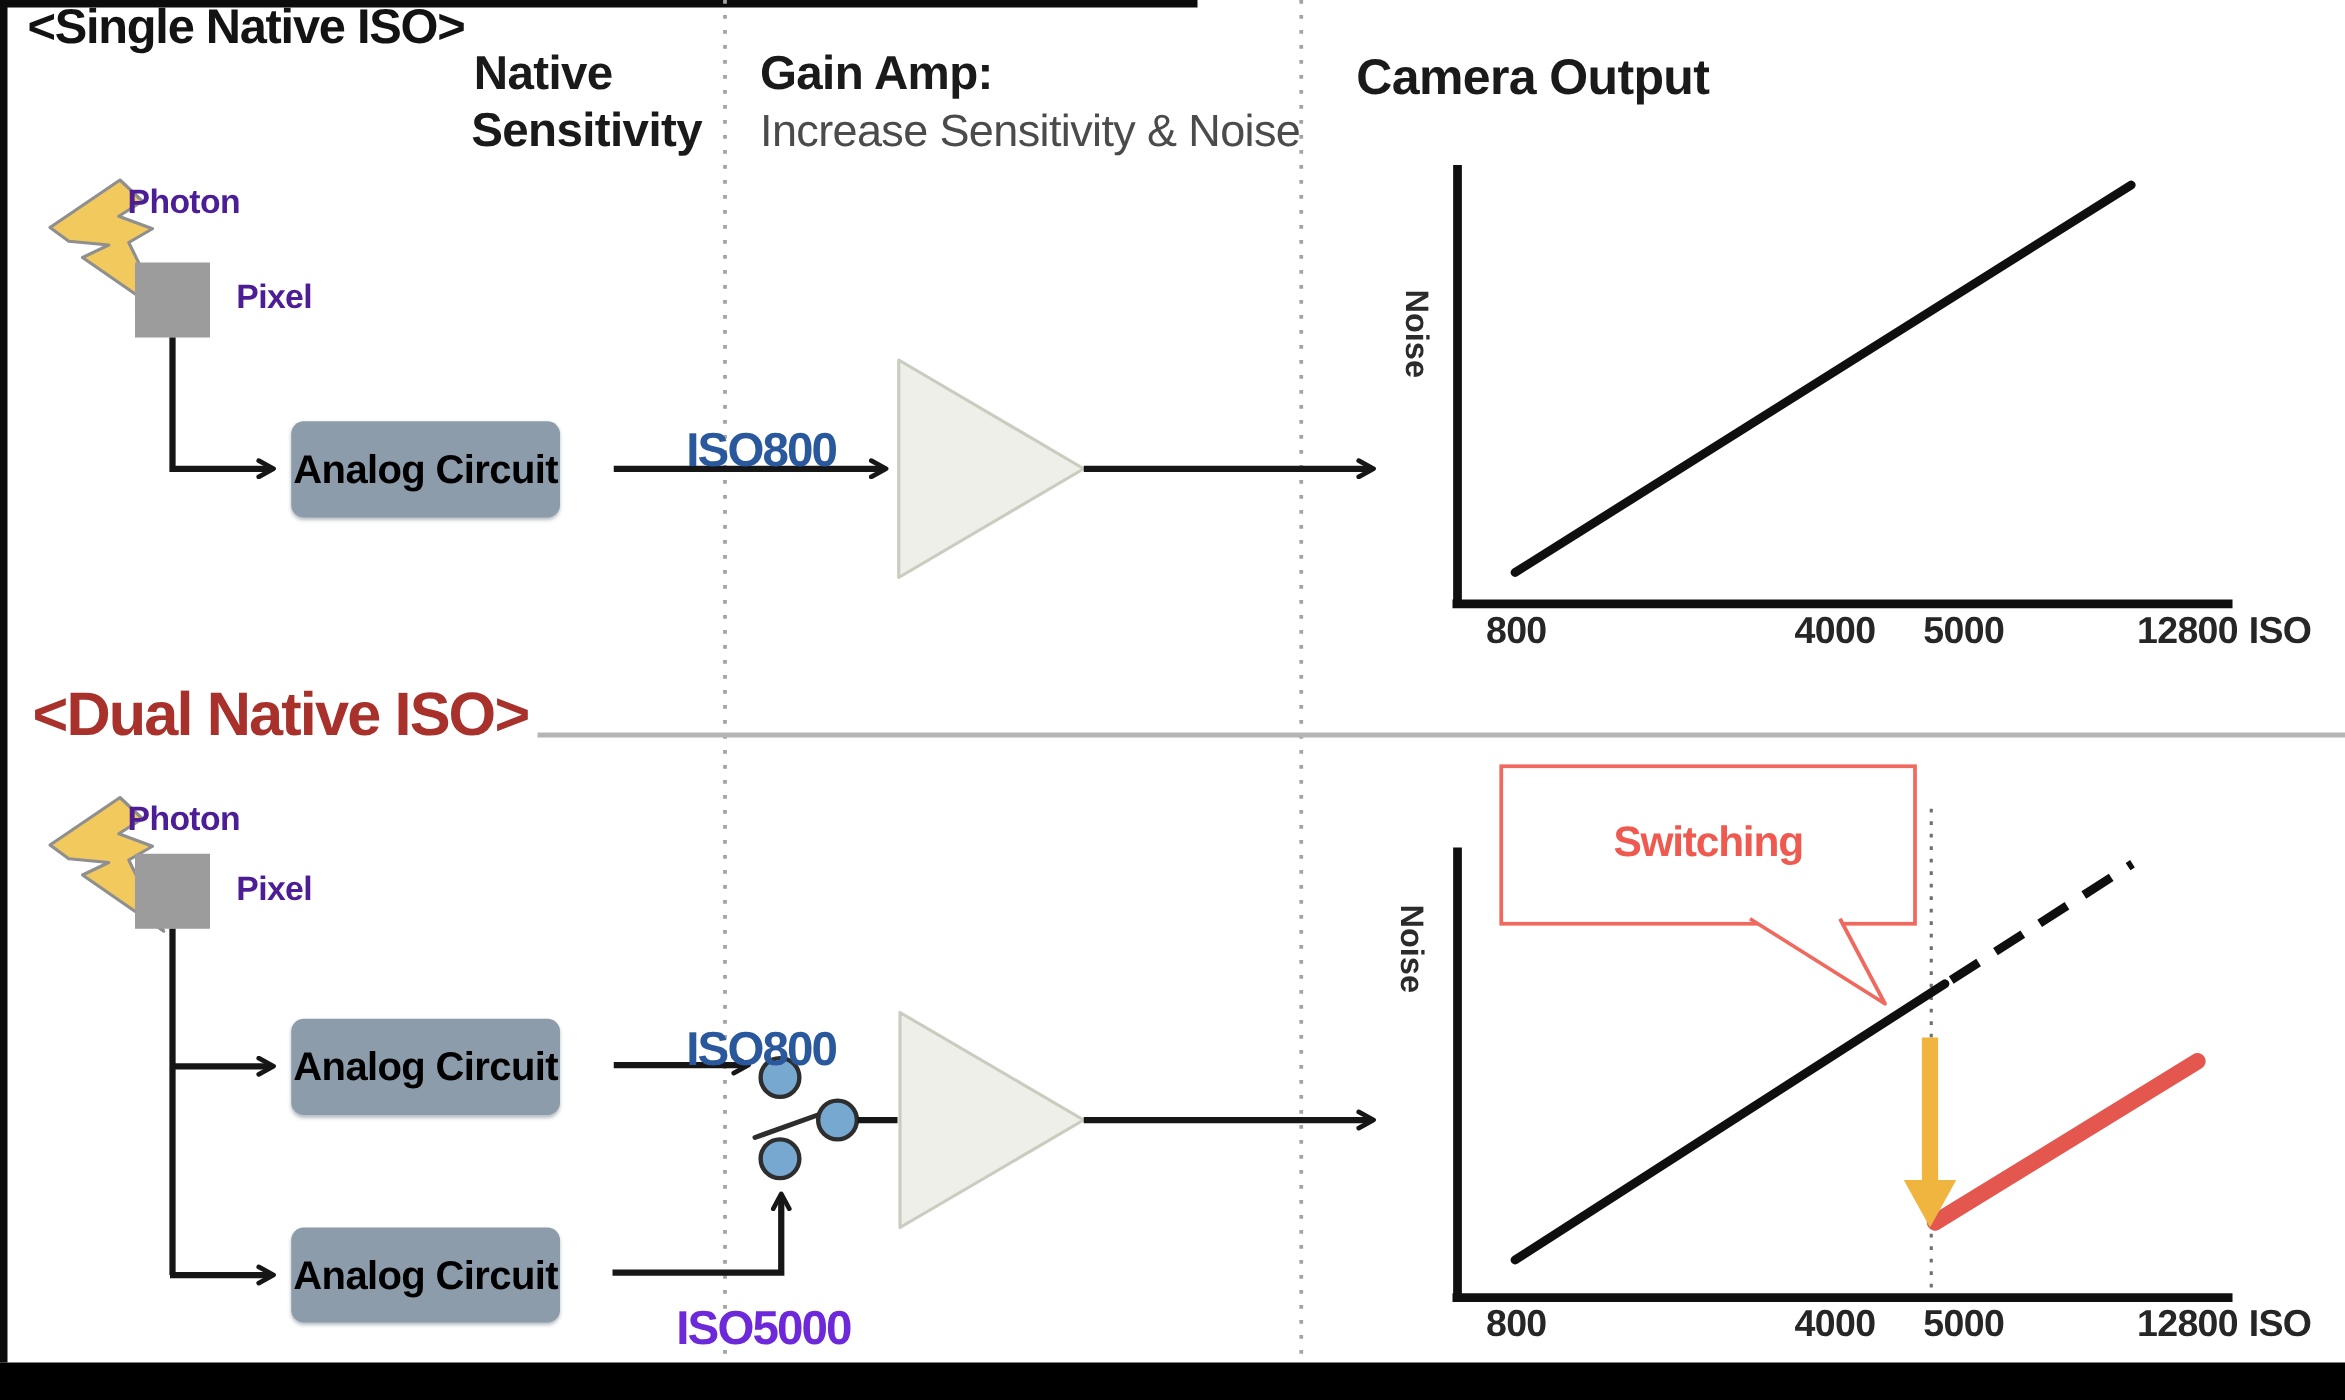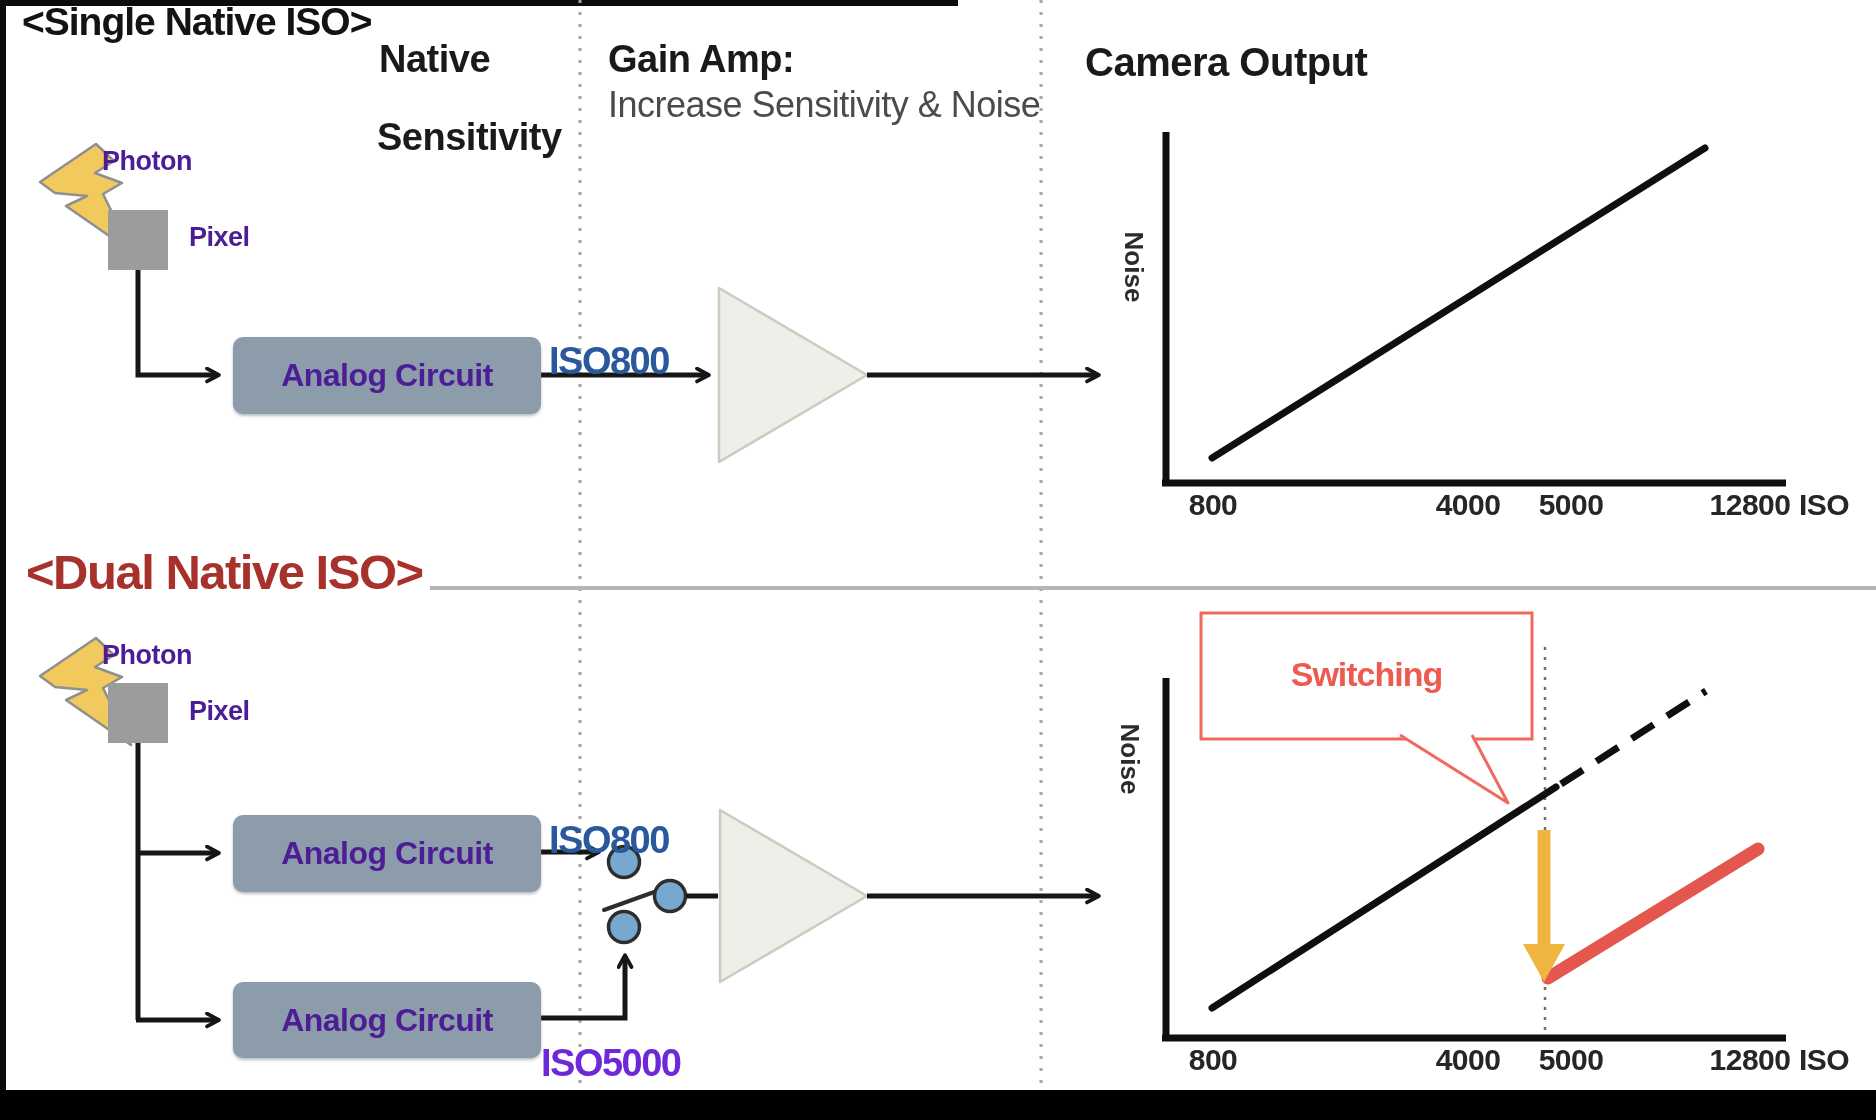--- a/index.html
+++ b/index.html
@@ -7,22 +7,22 @@
          font-family:"Liberation Sans","DejaVu Sans",sans-serif;color:#131313;}
   #stage svg{position:absolute;left:0;top:0;}
   .abs{position:absolute;line-height:1;white-space:nowrap;}
   .title1{left:22px;top:2px;font-size:39px;font-weight:bold;letter-spacing:-1px;color:#131313;text-align:right;}
   .title2{left:26px;top:548px;font-size:49px;font-weight:bold;letter-spacing:-1.5px;color:#a8312c;}
   .hdr{font-size:38px;font-weight:bold;color:#1a1a1a;letter-spacing:-0.5px;}
   .hdr2{font-size:36px;font-weight:normal;color:#4b4b4b;letter-spacing:-0.5px;}
   .small-lbl{font-size:27px;font-weight:bold;color:#4c1d95;letter-spacing:-0.5px;}
   .iso-blue{font-size:38px;font-weight:bold;color:#2a589c;letter-spacing:-1.5px;margin-top:24px;}
   .iso-red{font-size:38px;font-weight:bold;color:#6d28d9;letter-spacing:-1.5px;}
-  .acbox{position:absolute;width:308px;height:77px;background:#8c9cab;border-radius:10px;
-         color:#4c1d95;display:flex;align-items:center;justify-content:center;
+  .acbox{position:absolute;width:215px;height:77px;background:#8c9cab;border-radius:10px;
+         color:#000000;display:flex;align-items:center;justify-content:center;
          font-weight:bold;font-size:32px;letter-spacing:-0.5px;
          box-shadow:0 2px 3px rgba(96,110,124,0.45);}
   .tick{position:absolute;transform:translateX(-50%);font-size:30px;font-weight:bold;
         color:#262626;letter-spacing:-0.5px;line-height:1;white-space:nowrap;}
   .vlabel{position:absolute;transform:translate(-50%,-50%) rotate(90deg);
           font-size:26px;font-weight:bold;color:#2b2b2b;line-height:1;white-space:nowrap;}
   .callout-text{position:absolute;left:1201px;top:613px;width:331px;height:122px;
         display:flex;flex-direction:column;align-items:center;justify-content:center;
         font-size:34px;font-weight:bold;color:#ee5a50;letter-spacing:-1px;line-height:38px;text-align:left;}
 </style>
@@ -90,21 +90,21 @@
       <polygon points="1523,944 1565,944 1544,982" fill="#efb53e"></polygon>
       <rect x="1201" y="613" width="331" height="126" fill="#ffffff" stroke="#f0695f" stroke-width="3"></rect>
       <path d="M1400,735 L1508,803 L1472,735" fill="#ffffff" stroke="#f0695f" stroke-width="3" stroke-linejoin="round"></path>
     </g>
   </svg>
 
   <div class="abs title1">&lt;Single Native ISO&gt;</div>
   <div class="abs title2">&lt;Dual Native ISO&gt;</div>
 
   <div class="abs hdr" style="left:359px;top:40px;margin-left:20px;">Native</div>
-  <div class="abs hdr" style="left:377px;top:86px;margin-top:32px;">Sensitivity</div>
+  <div class="abs hdr" style="left:377px;top:86px;">Sensitivity</div>
   <div class="abs hdr" style="left:608px;top:40px;">Gain Amp:</div>
   <div class="abs hdr2" style="left:608px;top:87px;">Increase Sensitivity &amp; Noise</div>
   <div class="abs hdr" style="left:1085px;top:42px;font-size:40px;">Camera Output</div>
 
   <div class="abs small-lbl" style="left:102px;top:148px;">Photon</div>
   <div class="abs small-lbl" style="left:189px;top:224px;">Pixel</div>
   <div class="acbox" style="left:233px;top:337px;">Analog Circuit</div>
   <div class="abs iso-blue" style="left:549px;top:318px;">ISO800</div>
   <div class="vlabel" style="left:1134px;top:267px;">Noise</div>
   <div class="tick" style="left:1213px;top:490px;">800</div>

